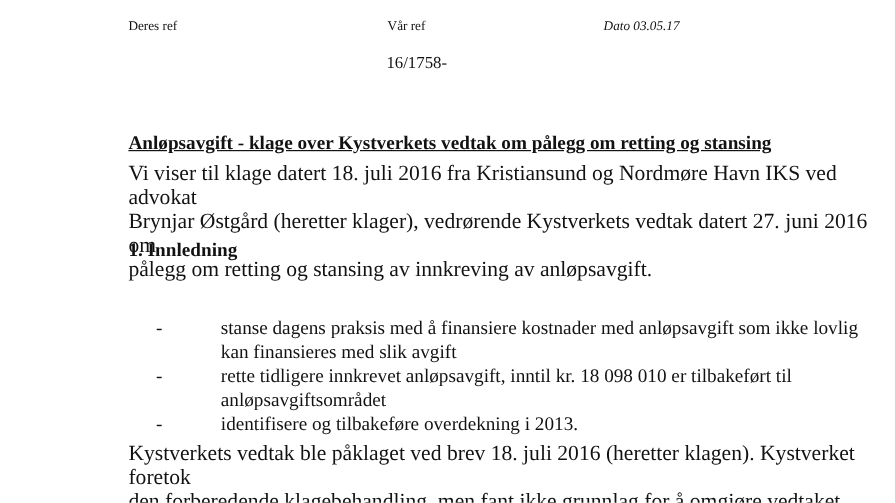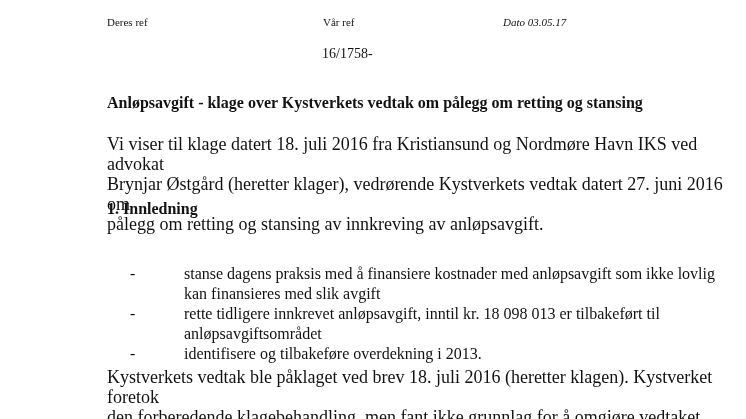--- a/index.html
+++ b/index.html
@@ -34,27 +34,28 @@
     top: 33px;
     font-size: 14px;
     line-height: 17px;
     white-space: pre;
     margin-top: 12px;
   }
 
   
   .doc-title {
     left: 107px;
-    top: 93px;
+    top: 110px;
     margin: 0;
     font-size: 16px;
     line-height: 20px;
     font-weight: bold;
     white-space: pre-line;
     width: 632px;
+    text-decoration: underline;
   }
   .para {
     left: 107px;
     margin: 0;
     font-size: 18px;
     line-height: 20px;
     white-space: pre-line;
     width: 632px;
   }
   .para-1 { top: 134px; }
@@ -119,21 +120,21 @@
 </div>
 
 <ul class="abs bullet-list">
   <li class="bullet-item">
     <span class="bullet-marker">-</span>
     <span class="bullet-text">stanse dagens praksis med å finansiere kostnader med anløpsavgift som ikke lovlig
 kan finansieres med slik avgift</span>
   </li>
   <li class="bullet-item">
     <span class="bullet-marker">-</span>
-    <span class="bullet-text">rette tidligere innkrevet anløpsavgift, inntil kr. 18 098 013 er tilbakeført til
+    <span class="bullet-text">rette tidligere innkrevet anløpsavgift, inntil kr. 18 098 010 er tilbakeført til
 anløpsavgiftsområdet</span>
   </li>
   <li class="bullet-item">
     <span class="bullet-marker">-</span>
     <span class="bullet-text">identifisere og tilbakeføre overdekning i 2013.</span>
   </li>
 </ul>
 
 <p class="abs para para-3">Kystverkets vedtak ble påklaget ved brev 18. juli 2016 (heretter klagen). Kystverket foretok
 den forberedende klagebehandling, men fant ikke grunnlag for å omgjøre vedtaket. Klagen

